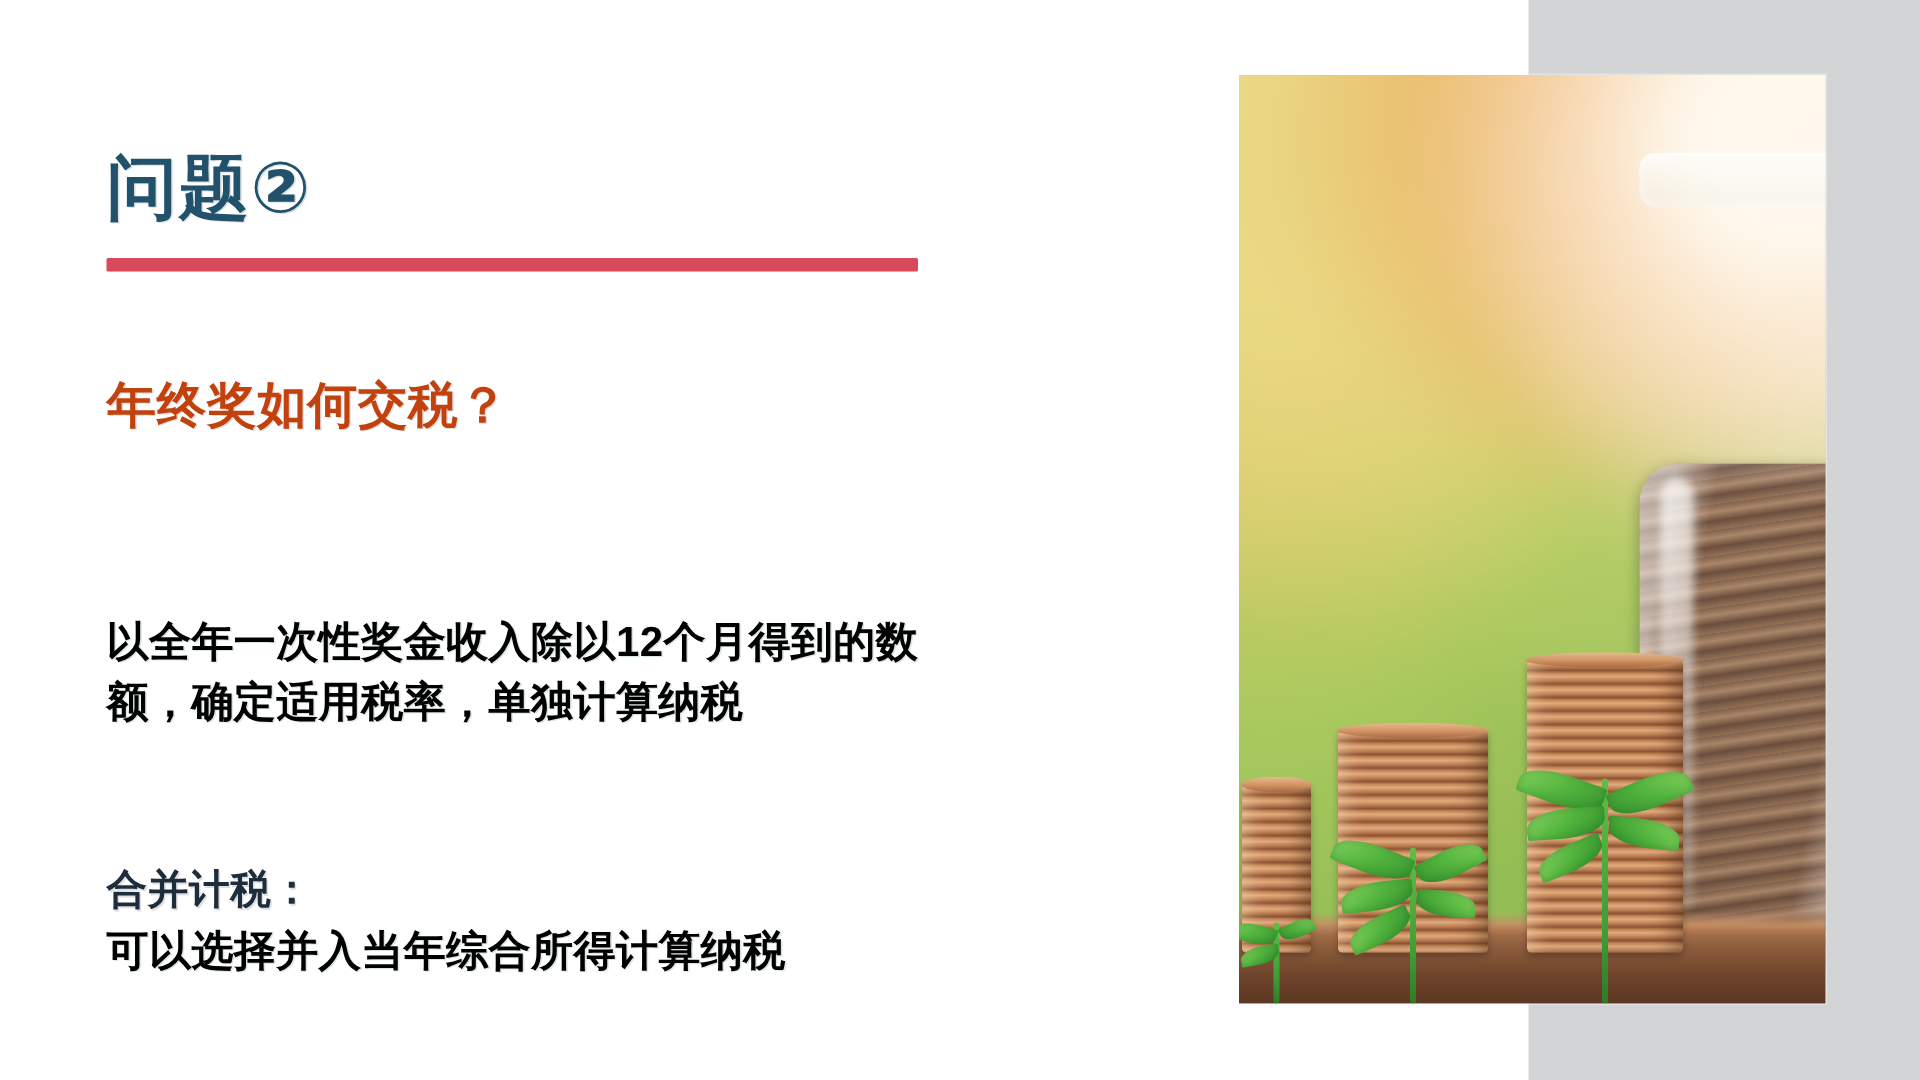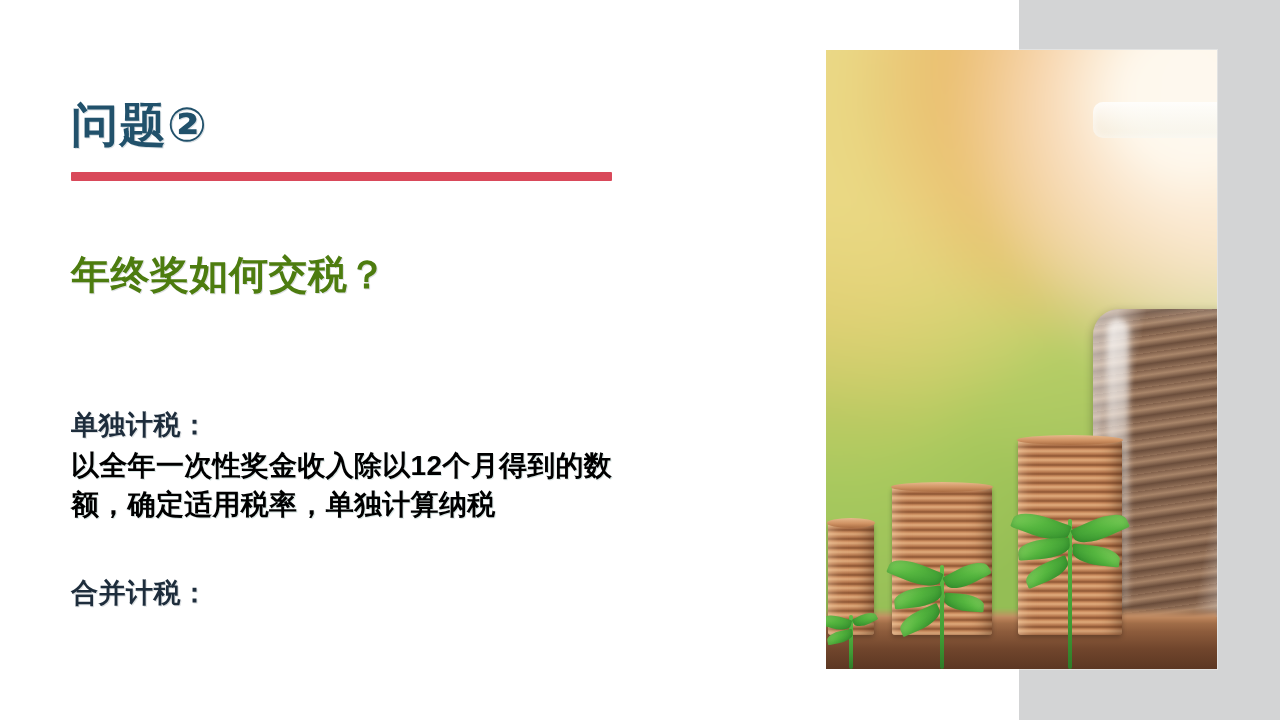--- a/index.html
+++ b/index.html
@@ -225,24 +225,24 @@
     width: 541px;
     height: 9px;
     background: #d9495a;
     border-radius: 1px;
   }
 
   .q-heading {
     position: absolute;
     left: 0;
     top: 228px;
-    font-size: 39px;
+    font-size: 33px;
     font-weight: bold;
     letter-spacing: 0.5px;
-    color: #4d7c0f;
+    color: #c2410c;
     text-shadow: 1px 1px 0 rgba(140,150,160,0.30);
     white-space: nowrap;
   }
 
   .q-answer {
     position: absolute;
     left: 0;
     top: 308px;
     font-size: 31px;
     font-weight: bold;
@@ -331,25 +331,27 @@
   <div class="content">
 
     <div class="slide-title">问题②</div>
 
     <div class="title-rule"></div>
 
     <div class="q-heading">年终奖如何交税？</div>
 
 
     <div class="block block-a">
-      <p class="block-label">单独计税：</p>
       <p class="block-body">
         <span class="line">以全年一次性奖金收入除以12个月得到的数</span>
         <span class="line">额，确定适用税率，单独计算纳税</span>
       </p>
     </div>
 
     <div class="block block-b">
       <p class="block-label">合并计税：</p>
+      <p class="block-body">
+        <span class="line">可以选择并入当年综合所得计算纳税</span>
+      </p>
     </div>
 
   </div>
 </div>
 
 </body></html>

